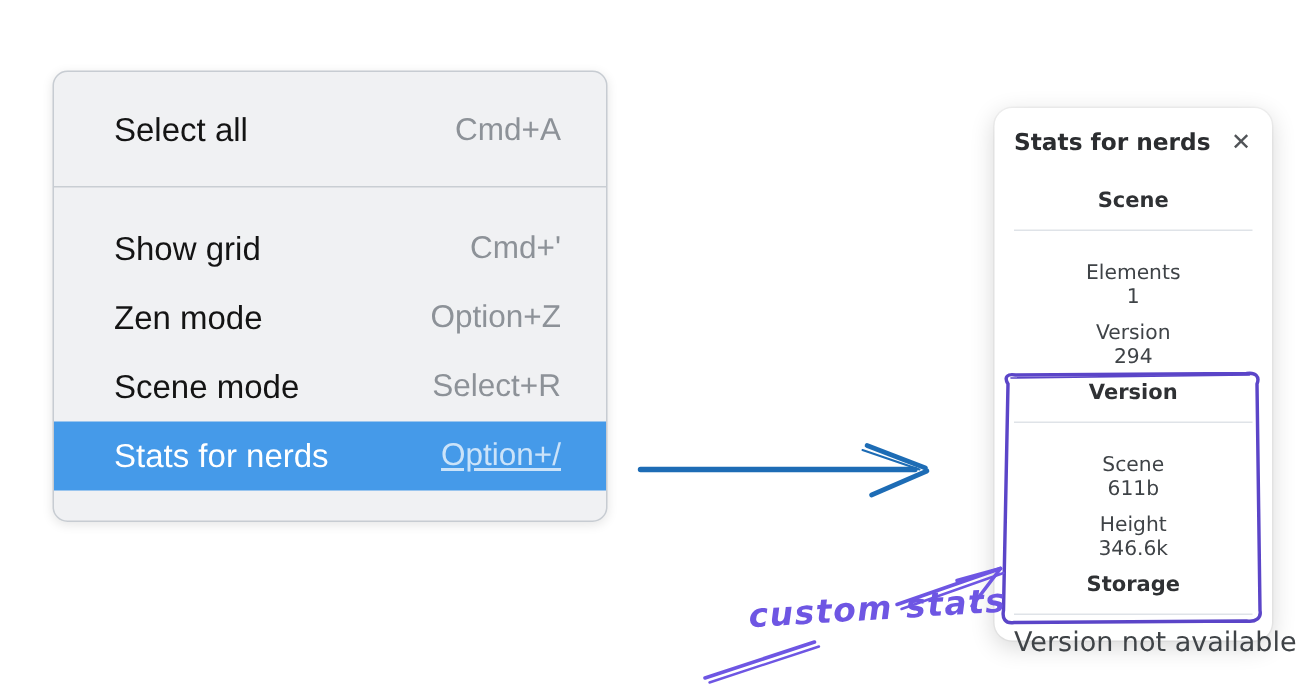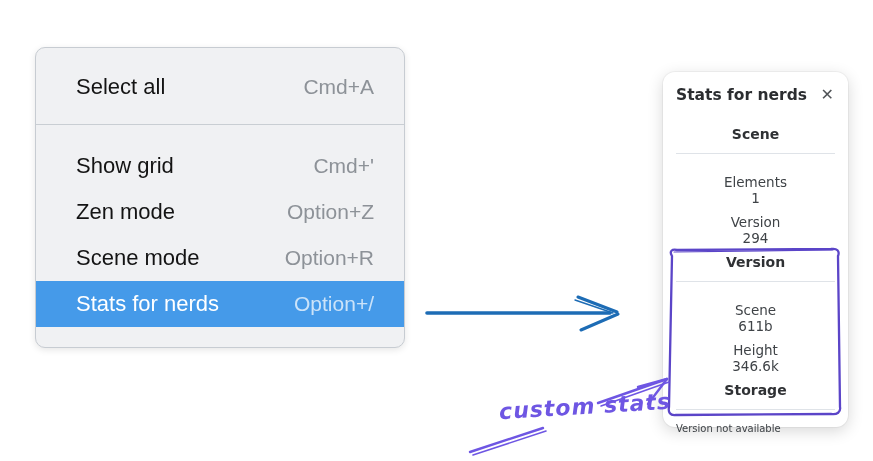--- a/index.html
+++ b/index.html
@@ -13,21 +13,21 @@
     background:#f0f1f3; border:1px solid #c7ccd2; border-radius:10px;
     box-shadow:0 2px 7px rgba(0,0,0,.10);
     padding-top:16px; overflow:hidden;
   }
   .menu-item {
     height:46px; display:flex; align-items:center; justify-content:space-between;
     padding:0 30px 0 40px; font-size:22px; color:#141414; cursor:default;
   }
   .menu-item .shortcut { font-size:21px; color:#8d9298; }
   .menu-item.selected { background:var(--menu-highlight); color:#ffffff; }
-  .menu-item.selected .shortcut { color:rgba(255,255,255,.72); }
+  .menu-item.selected .shortcut { color:rgba(255,255,255,.72);text-decoration:underline; }
   .menu-divider { height:1px; background:#c9ced3; margin:14px 0 18px 0; }
 
   
   svg { position:absolute; overflow:visible; }
   .blue-stroke   { stroke:var(--arrow-blue); fill:none; stroke-linecap:round; }
   .purple-stroke { stroke:var(--annotation-purple); fill:none; stroke-linecap:round; }
   .box-stroke    { stroke:var(--box-purple); fill:none; stroke-linecap:round; }
 
   
   .stats {
@@ -42,21 +42,21 @@
   .stats-close { font-size:16px; color:#515458; line-height:1; cursor:pointer;
                  background:none; border:none; font-family:inherit; padding:0 1px; }
   .section-heading { margin-top:20px; height:20px; text-align:center;
                      font-weight:bold; font-size:14px; color:#2f3134; }
   .section-divider { height:1px; background:#dfe3e8; margin-top:7px; }
   .stat-row { margin-top:20px; height:20px; display:flex;
               align-items:center; justify-content:space-between;flex-direction:column; }
   .stat-label { color:#3f4347; }
   .stat-value { color:#3f4347; text-align:right; }
   .version-note { margin-top:8px; height:20px; display:flex; align-items:center;
-                  color:#3f4347; white-space:nowrap; font-size:10px; }
+                  color:#3f4347; white-space:nowrap; font-size:18px; }
 
   
   .annotation-text {
     position:absolute; left:499px; top:394px; width:170px;
     font-family:"DejaVu Sans", sans-serif; font-style:italic; font-weight:bold;
     font-size:22px; letter-spacing:1px; color:var(--annotation-purple);
     transform:rotate(-3.5deg); white-space:nowrap;
   }
 </style>
 </head>
@@ -73,21 +73,21 @@
     <div class="menu-item">
       <span>Show grid</span>
       <span class="shortcut">Cmd+'</span>
     </div>
     <div class="menu-item">
       <span>Zen mode</span>
       <span class="shortcut">Option+Z</span>
     </div>
     <div class="menu-item">
       <span>Scene mode</span>
-      <span class="shortcut">Option+R</span>
+      <span class="shortcut">Select+R</span>
     </div>
     <div class="menu-item selected">
       <span>Stats for nerds</span>
       <span class="shortcut">Option+/</span>
     </div>
   </div>
 
   <svg style="left:420px; top:293px;" width="210" height="44" viewBox="0 0 210 44">
     <path class="blue-stroke" stroke-width="3.6" d="M7 20 L190 20"></path>
     <path class="blue-stroke" stroke-width="3.1" d="M158 4 L197 19"></path>

